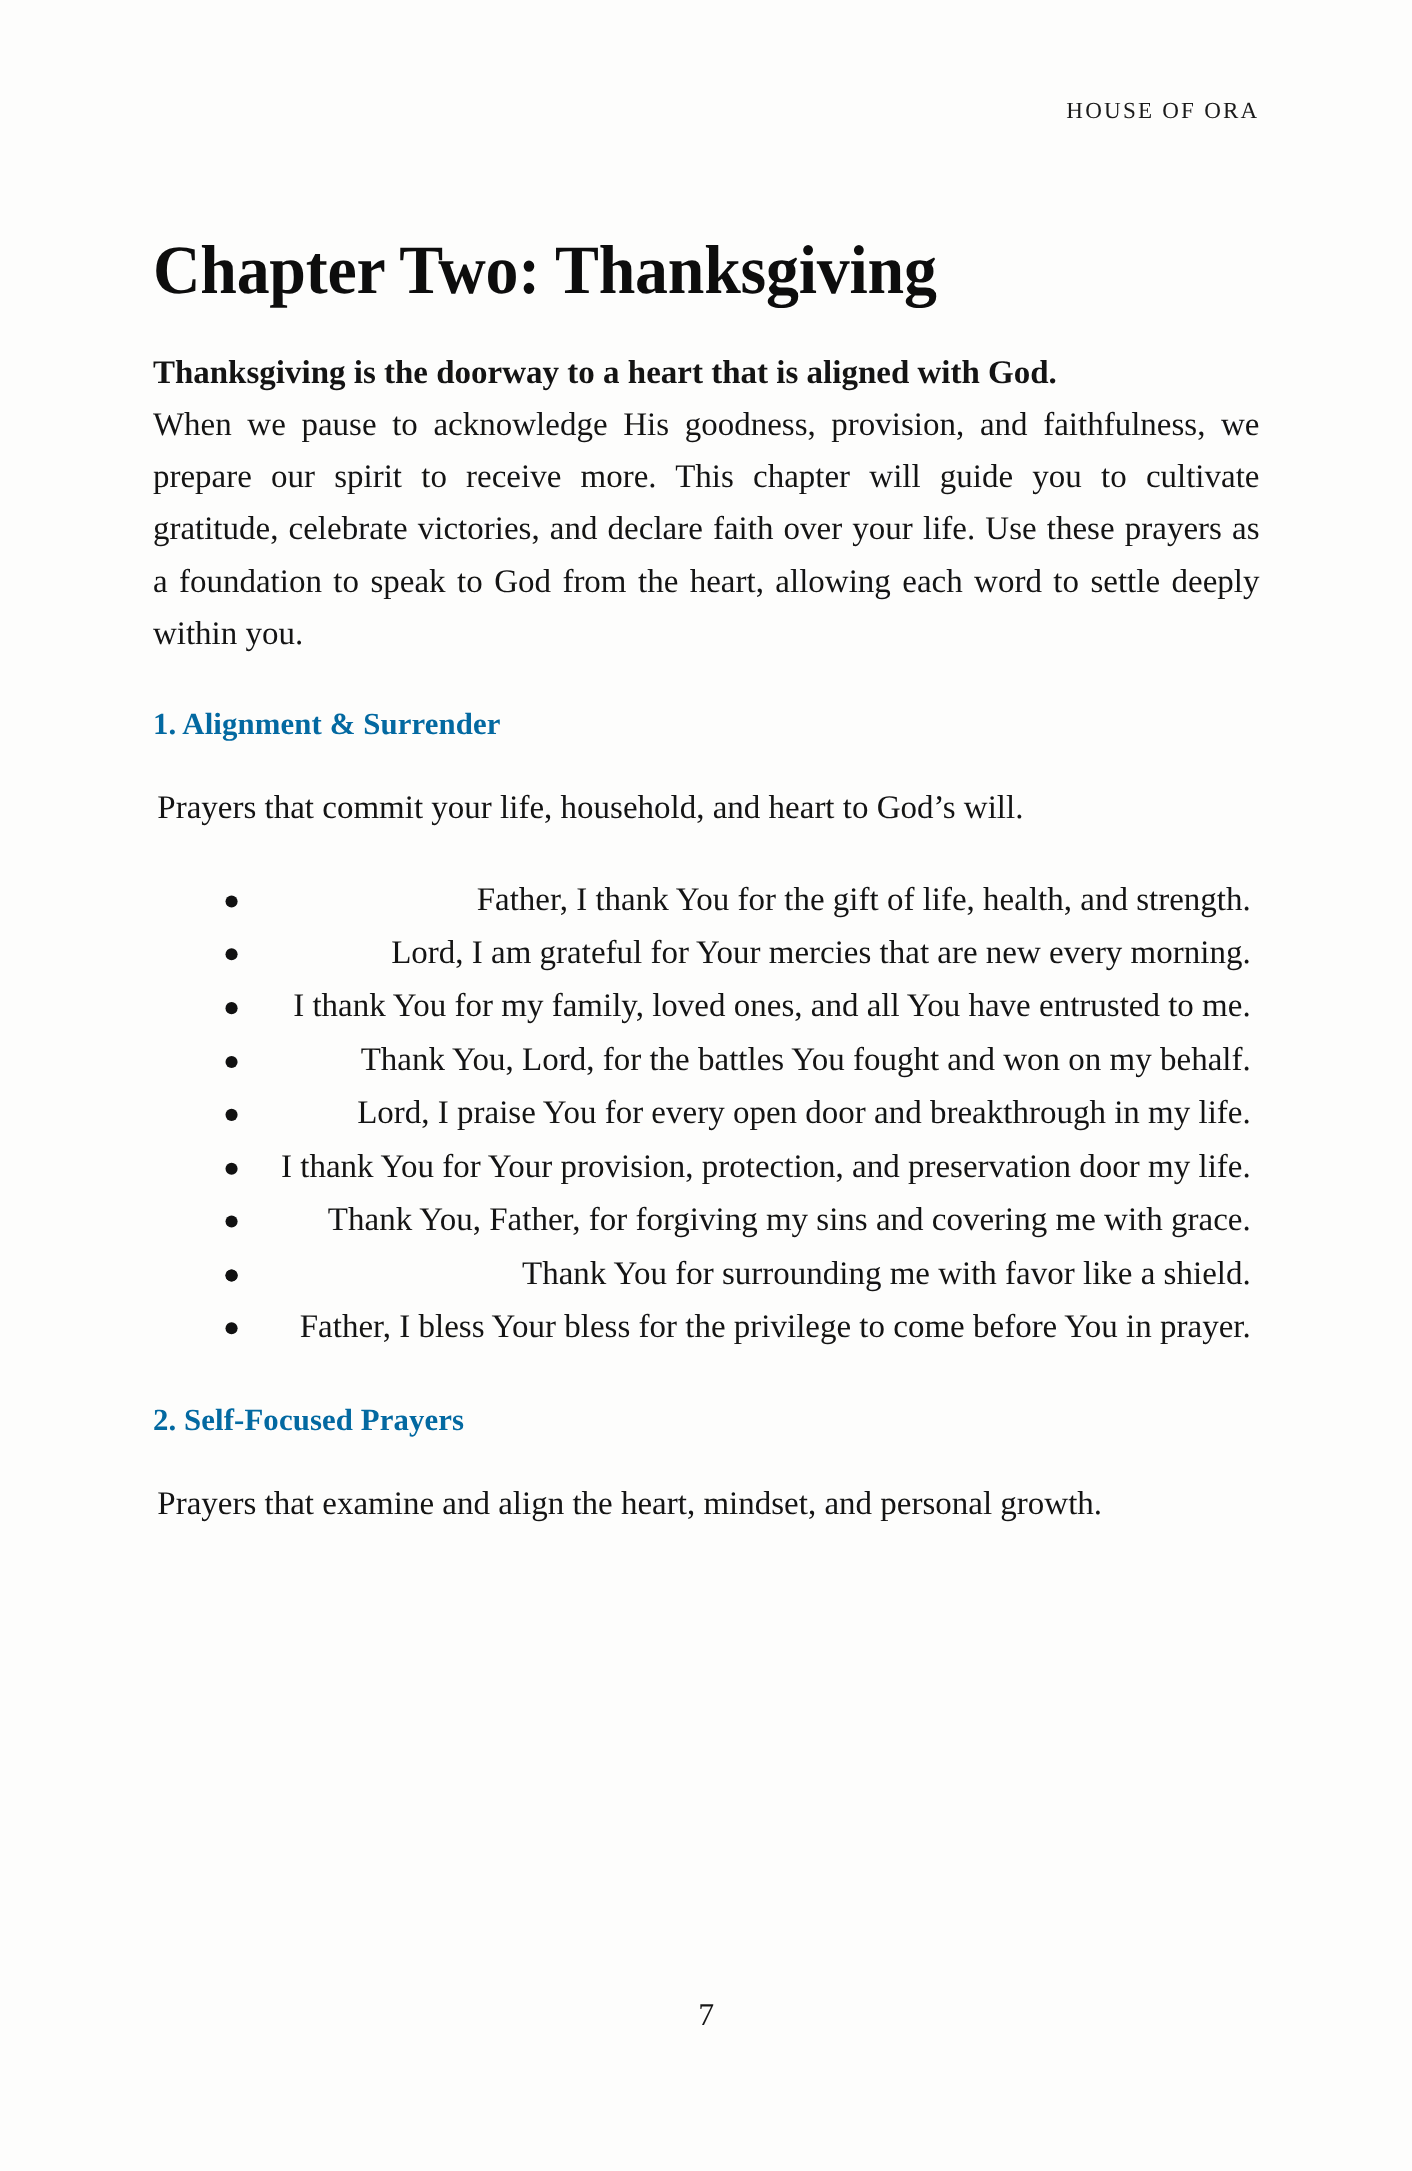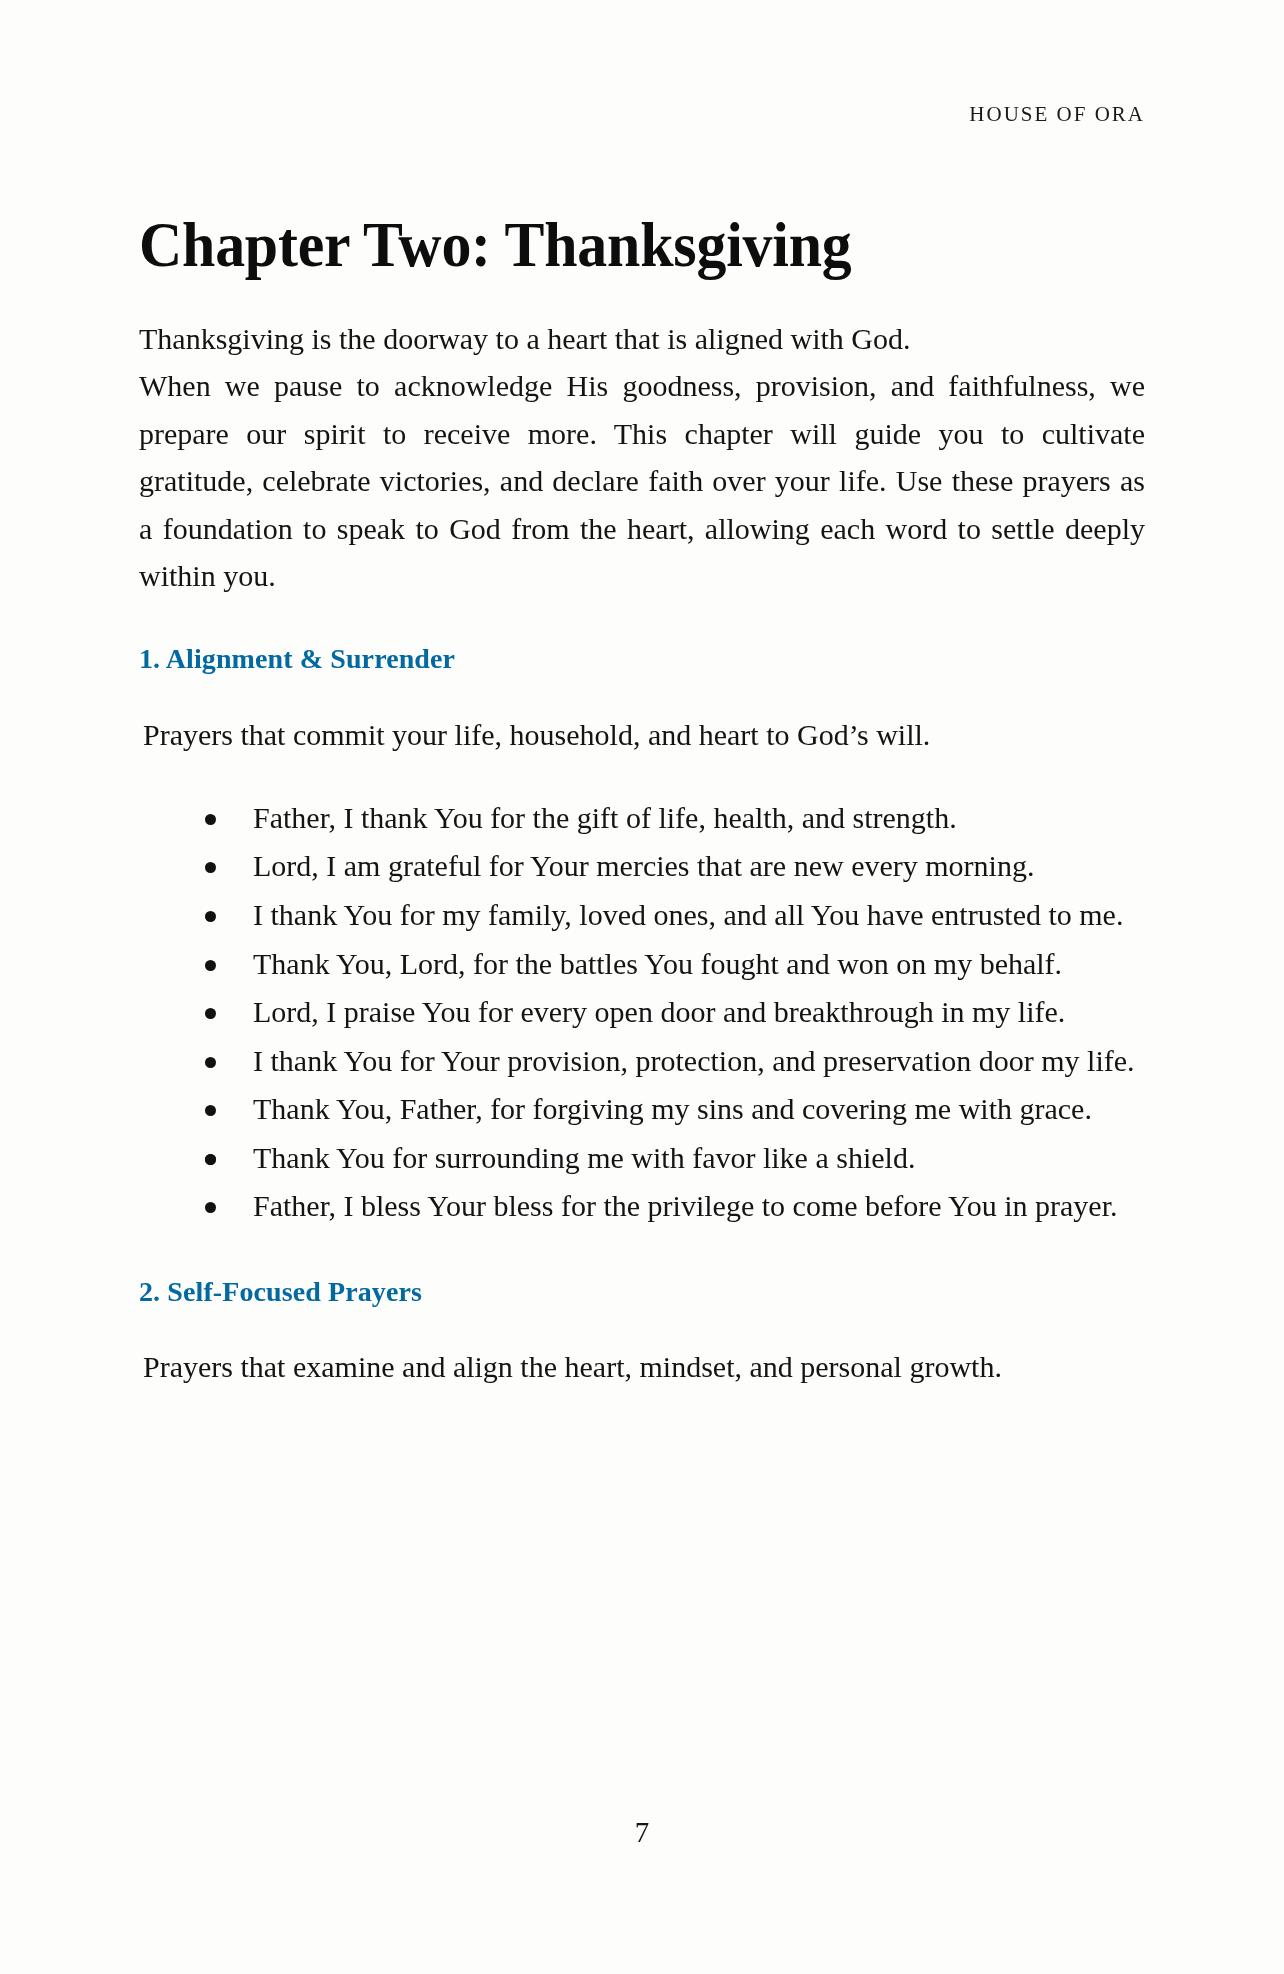--- a/index.html
+++ b/index.html
@@ -18,21 +18,21 @@
   .page {
     position: relative;
     width: 1284px;
     height: 1974px;
     box-sizing: border-box;
   }
 
   
   .running-header {
     position: absolute;
-    top: 102px;
+    top: 88px;
     left: 139px;
     width: 1006px;
     text-align: right;
     font-size: 21px;
     letter-spacing: 2.0px;
     font-weight: 400;
     color: #1a1a1a;
     font-family: "Liberation Serif", "DejaVu Serif", serif;
   }
 
@@ -62,20 +62,21 @@
     padding-top: 38px;
     font-size: 30px;
     line-height: 1.58;
     text-align: justify;
     text-justify: inter-word;
     color: #141414;
   }
   .intro .first-line {
     display: block;
     text-align: left;
+    font-weight: bold;
   }
   .intro .rest {
     display: block;
     text-align: justify;
   }
 
   .section-heading {
     margin: 0;
     padding-top: 42px;
     font-size: 28px;
@@ -100,20 +101,21 @@
     padding: 34px 0 0 0;
   }
   .prayer-list li {
     position: relative;
     padding-left: 114px;
     padding-right: 8px;
     font-size: 30px;
     line-height: 1.52;
     color: #141414;
     margin-bottom: 3px;
+    text-align: right;
   }
   .prayer-list li .bullet-dot {
     position: absolute;
     left: 66px;
     top: 19px;
     width: 11px;
     height: 11px;
     background: #111111;
     border-radius: 50%;
   }

